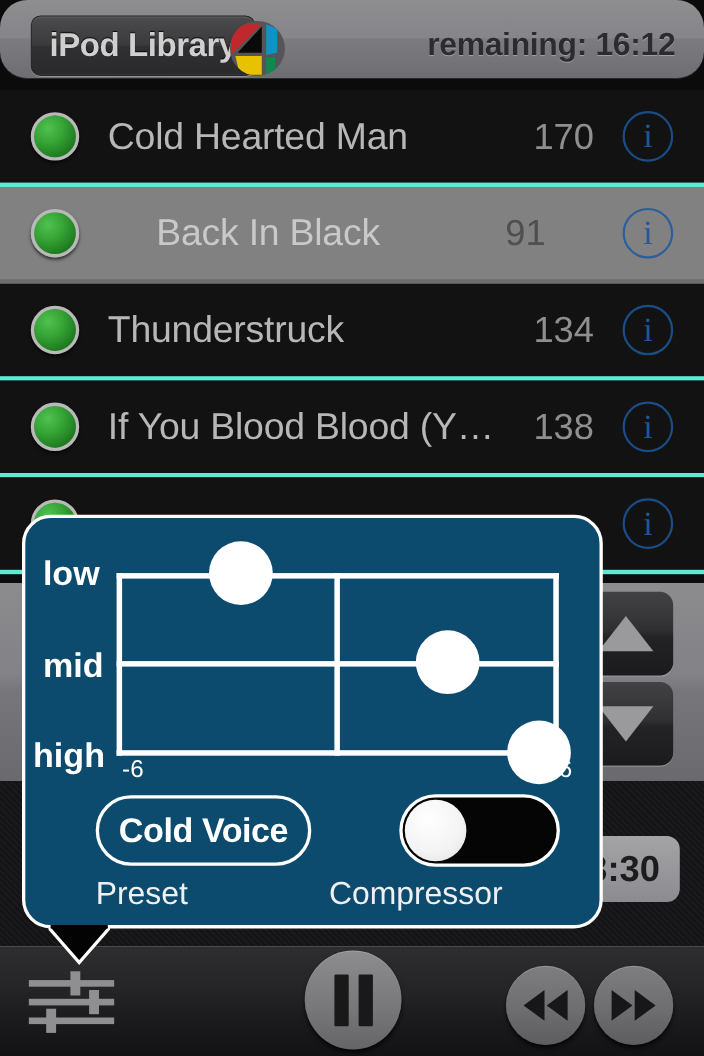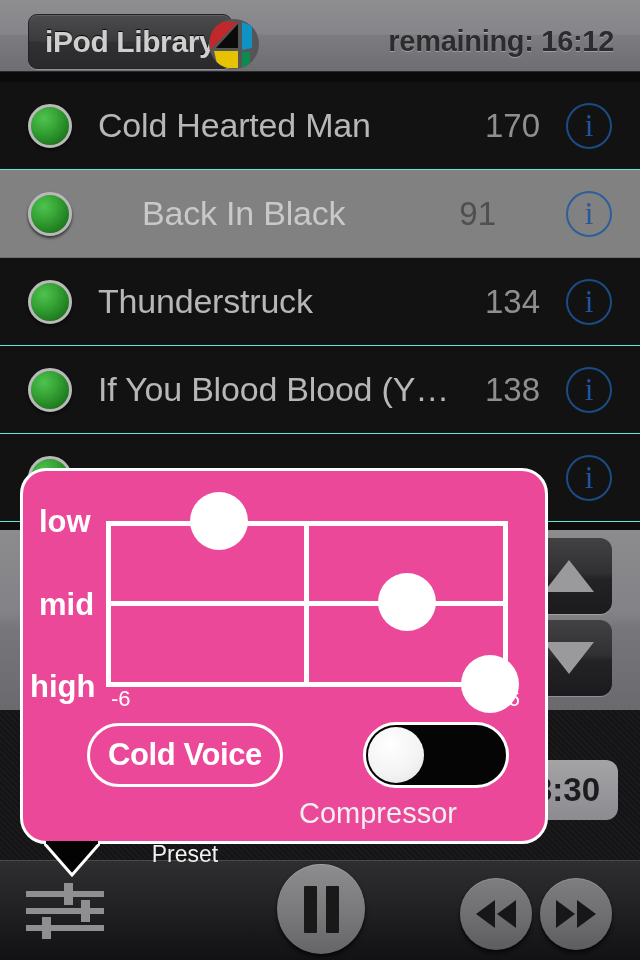--- a/index.html
+++ b/index.html
@@ -15,20 +15,21 @@
     background: #0b0b0b;
     overflow: hidden;
   }
 
   
   .navbar {
     position: absolute; left: 0; top: 0;
     width: 640px; height: 72px;
     background: linear-gradient(to bottom, #8e8e90 0%, #85858a 48%, #7b7b80 50%, #6d6d72 100%);
     border-bottom: 1px solid #2a2a2c;
+    border-radius: 25px;
   }
   .nav-back {
     position: absolute; left: 28px; top: 14px;
     height: 55px; padding: 0 16px;
     display: flex; align-items: center;
     border-radius: 9px;
     background: linear-gradient(to bottom, #4b4b4d 0%, #3b3b3d 48%, #303032 52%, #2a2a2c 100%);
     border: 1px solid #232325;
     box-shadow: 0 1px 0 rgba(255,255,255,.28), inset 0 1px 0 rgba(255,255,255,.12);
   }
@@ -52,21 +53,21 @@
   
   .tracklist {
     position: absolute; left: 0; top: 82px;
     width: 640px; height: 448px;
     background: #0d0d0d;
   }
   .track-row {
     position: relative;
     height: 88px; width: 640px;
     display: flex; align-items: center;
-    border-bottom: 1px solid #5eead4;
+    border-bottom: 4px solid #5eead4;
     background: #121212;
   }
   .track-row.selected { background: #818181; border-bottom-color: #6d6d6d; gap: 44px; }
   .track-led {
     width: 44px; height: 44px; margin-left: 28px;
     border-radius: 50%;
     background: radial-gradient(circle at 34% 30%, #4fc24f 0%, #35a335 38%, #1e7a1e 75%, #176417 100%);
     border: 3px solid #b9b9b9;
     box-shadow: 0 2px 3px rgba(0,0,0,.65);
     flex: 0 0 auto;
@@ -167,21 +168,21 @@
     box-shadow: 0 3px 4px rgba(0,0,0,.7), inset 0 1px 0 rgba(255,255,255,.15);
     display: flex; align-items: center; justify-content: center;
   }
   .skip-btn.prev { left: 460px; }
   .skip-btn.next { left: 540px; }
 
   
   .popover {
     position: absolute; left: 20px; top: 468px;
     width: 528px; height: 376px;
-    background: #ec4899;
+    background: #0c4a6e;
     border: 3px solid #ffffff;
     border-radius: 26px;
     z-index: 50;
   }
   .pop-tail {
     position: absolute; left: 44px; top: 841px;
     width: 56px; height: 40px; z-index: 51;
   }
   .eq-label {
     position: absolute;
@@ -203,22 +204,22 @@
   .preset-btn {
     position: absolute; left: 64px; top: 252px;
     width: 196px; height: 64px;
     border: 3px solid #fff; border-radius: 32px;
     display: flex; align-items: center; justify-content: center;
     font-size: 31px; font-weight: bold; color: #fff;
     letter-spacing: -0.4px;
   }
   .preset-cap {
     position: absolute; left: 64px; top: 326px;
-    width: 196px; text-align: center;
-    font-size: 23px; color: #f0f0f0; margin-top: 44px;
+    width: 196px; text-align: left;
+    font-size: 29px; color: #f0f0f0;
   }
   .switch {
     position: absolute; left: 340px; top: 251px;
     width: 146px; height: 66px;
     border: 3px solid #fff; border-radius: 33px;
     background: #050505;
   }
   .switch-knob {
     position: absolute; left: 2px; top: 2px;
     width: 56px; height: 56px; border-radius: 50%;

